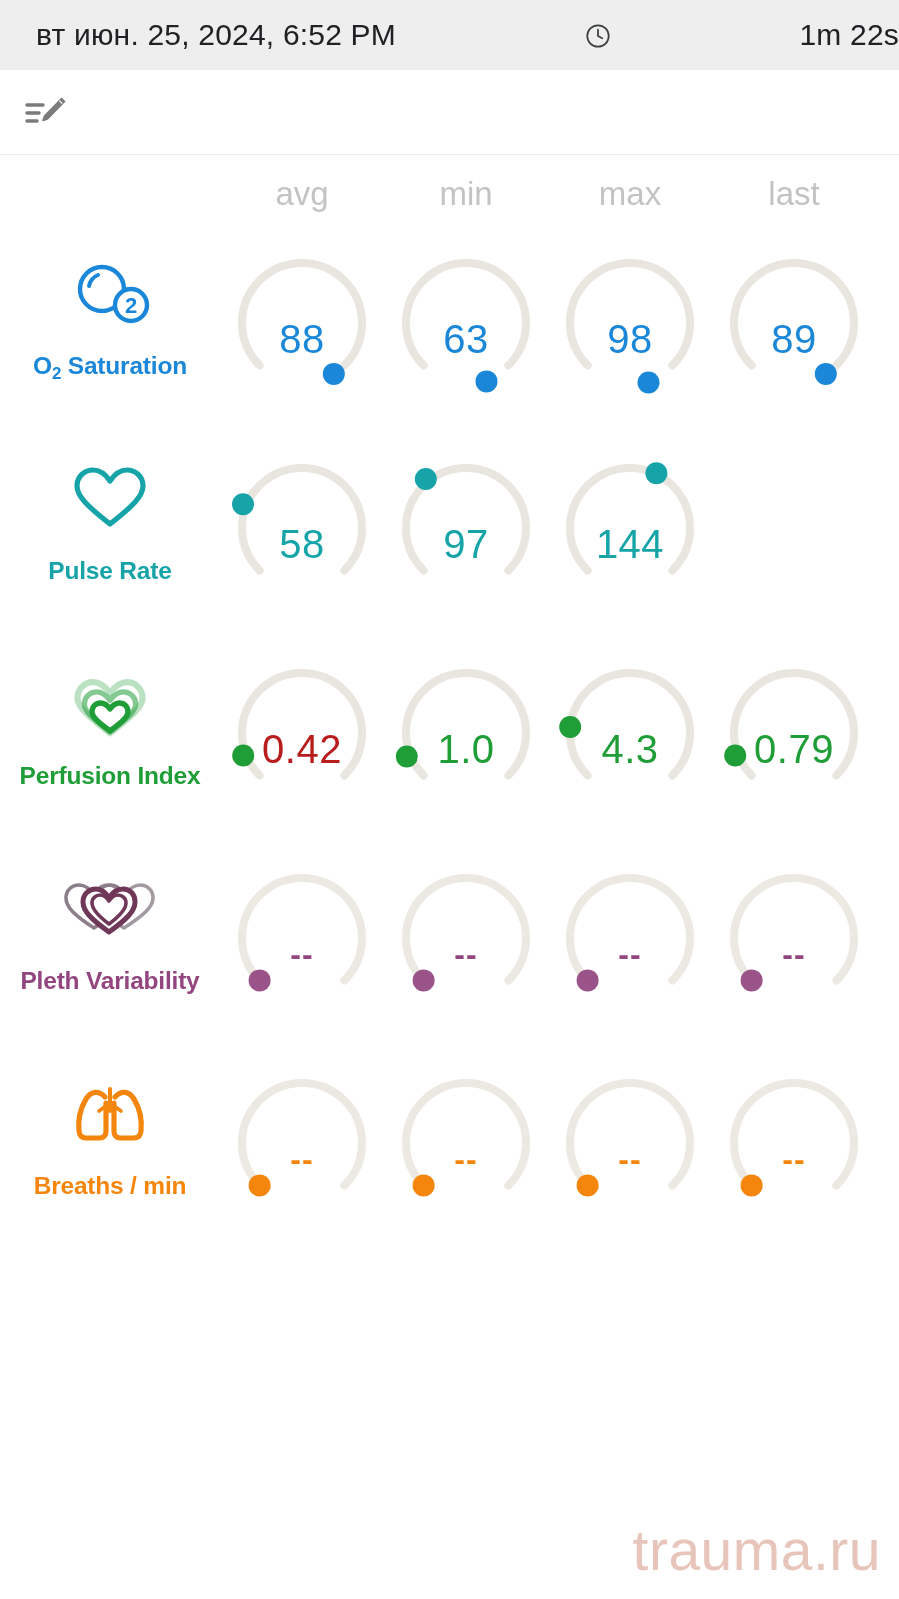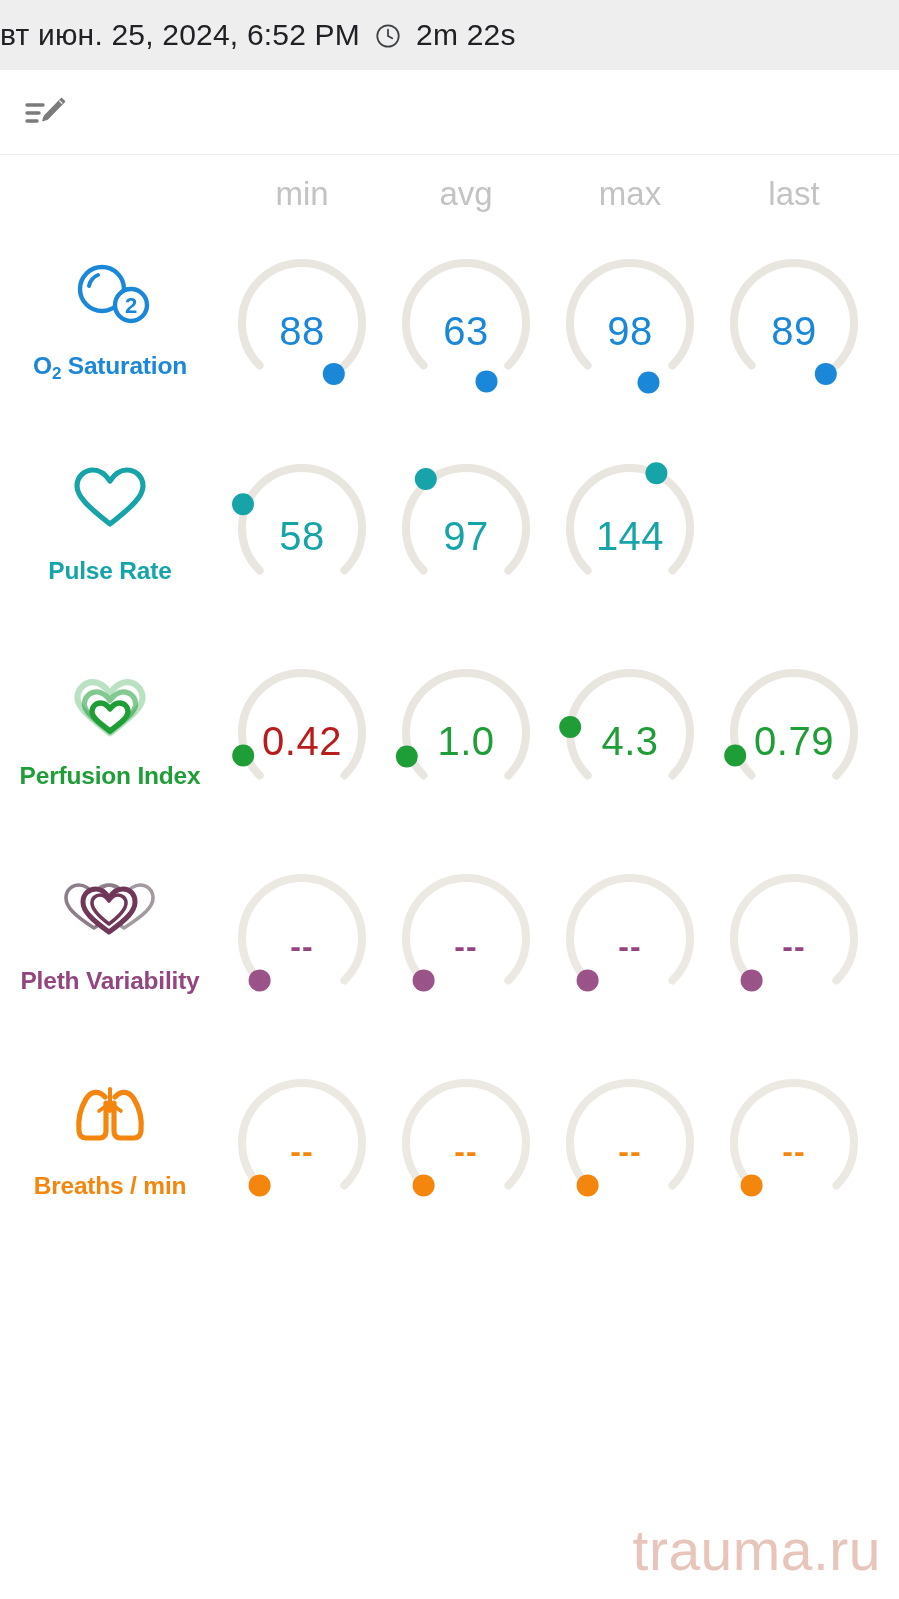--- a/index.html
+++ b/index.html
@@ -14,22 +14,23 @@
     overflow: hidden;
     position: relative;
   }
 
   
   .titlebar {
     height: 70px;
     background: #eeeeee;
     display: flex;
     align-items: center;
-    justify-content: flex-start;
+    justify-content: space-between;
     gap: 0px;
+    padding-left: 36px;
   }
   .titlebar-text {
     font-size: 30px;
     color: #202124;
     letter-spacing: 0.2px;
     white-space: nowrap;
   }
   .clock-icon {
     display: inline-flex;
     margin: 0 14px 0 14px;
@@ -123,21 +124,21 @@
   }
   .gauge svg {
     position: absolute;
     left: 0;
     top: 0;
     overflow: visible;
   }
   .gauge-value {
     position: absolute;
     left: 0;
-    top: 8px;
+    top: 16px;
     width: 160px;
     height: 160px;
     display: flex;
     align-items: center;
     justify-content: center;
     font-size: 40px;
     font-weight: 400;
     letter-spacing: 0.5px;
   }
   .gauge-value.dash {
@@ -161,21 +162,21 @@
 <body>
 
 <div class="titlebar">
   <span class="titlebar-text">вт июн. 25, 2024, 6:52 PM</span>
   <span class="clock-icon">
     <svg width="28" height="28" viewBox="0 0 24 24">
       <circle cx="12" cy="12" r="9.2" fill="none" stroke="#3c4043" stroke-width="1.5"></circle>
       <path d="M12 6.6 V12 L15.6 14" fill="none" stroke="#3c4043" stroke-width="1.5" stroke-linecap="round"></path>
     </svg>
   </span>
-  <span class="titlebar-text">2m 22s</span>
+  <span class="titlebar-text">1m 22s</span>
 </div>
 
 <div class="toolbar">
   <span class="edit-note-icon">
     <svg width="48" height="40" viewBox="0 0 48 40">
       <g stroke="#7b7b7b" stroke-width="3.4" stroke-linecap="round">
         <line x1="5" y1="13" x2="21" y2="13"></line>
         <line x1="5" y1="21" x2="17" y2="21"></line>
         <line x1="5" y1="29" x2="15" y2="29"></line>
       </g>
@@ -184,22 +185,22 @@
         <path d="M36.3 8.7 L39.3 11.7" stroke="#ffffff" stroke-width="1.2"></path>
       </g>
     </svg>
   </span>
 </div>
 
 <div class="table">
 
   <div class="col-headers">
     <div class="row-label-col"></div>
+    <div class="col-head">avg</div>
     <div class="col-head">min</div>
-    <div class="col-head">avg</div>
     <div class="col-head">max</div>
     <div class="col-head">last</div>
   </div>
 
   <div class="metric-row">
     <div class="metric-label-cell">
       <span class="metric-icon">
         <svg width="82" height="66" viewBox="0 0 82 66">
           <circle cx="33" cy="28" r="22" fill="none" stroke="#1a87d8" stroke-width="4.4"></circle>
           <path d="M20 25 a15 15 0 0 1 9 -11" fill="none" stroke="#1a87d8" stroke-width="4" stroke-linecap="round"></path>

